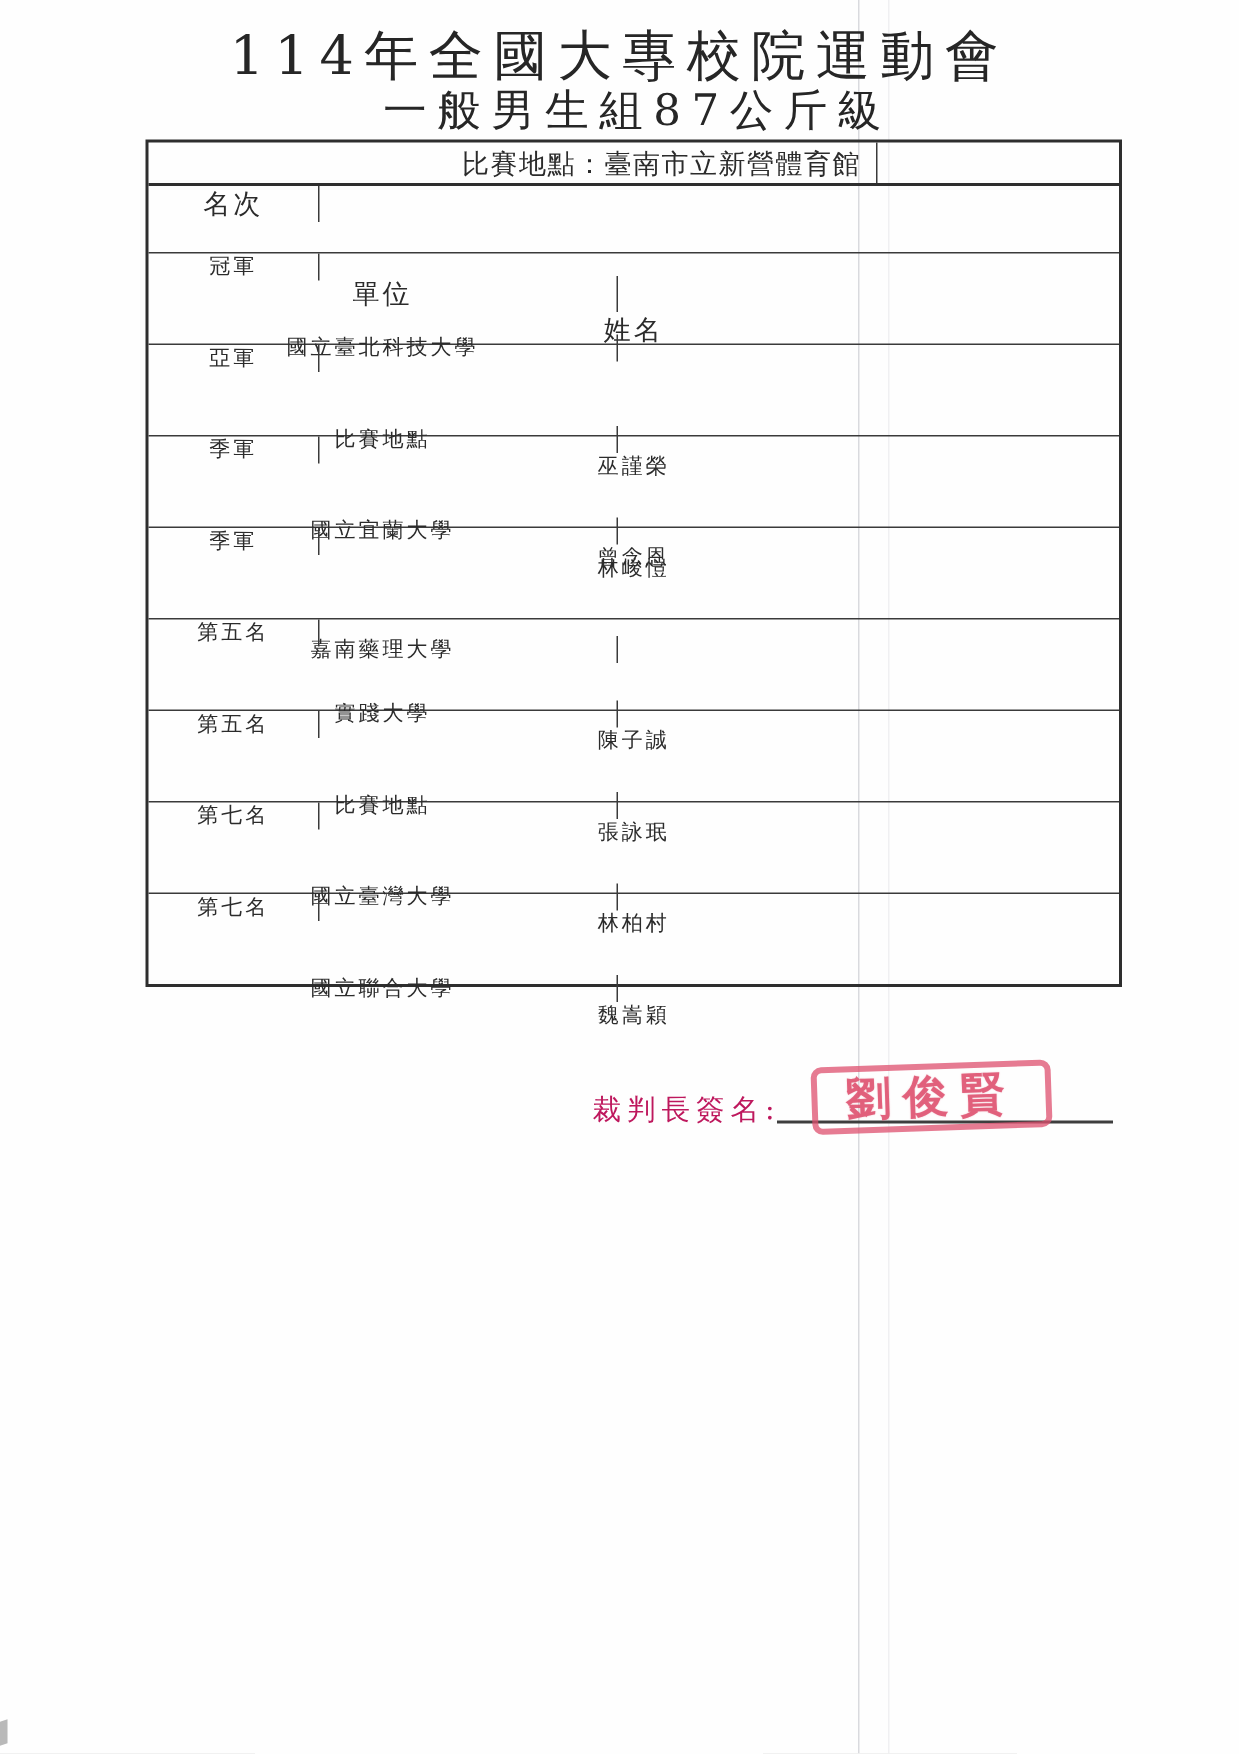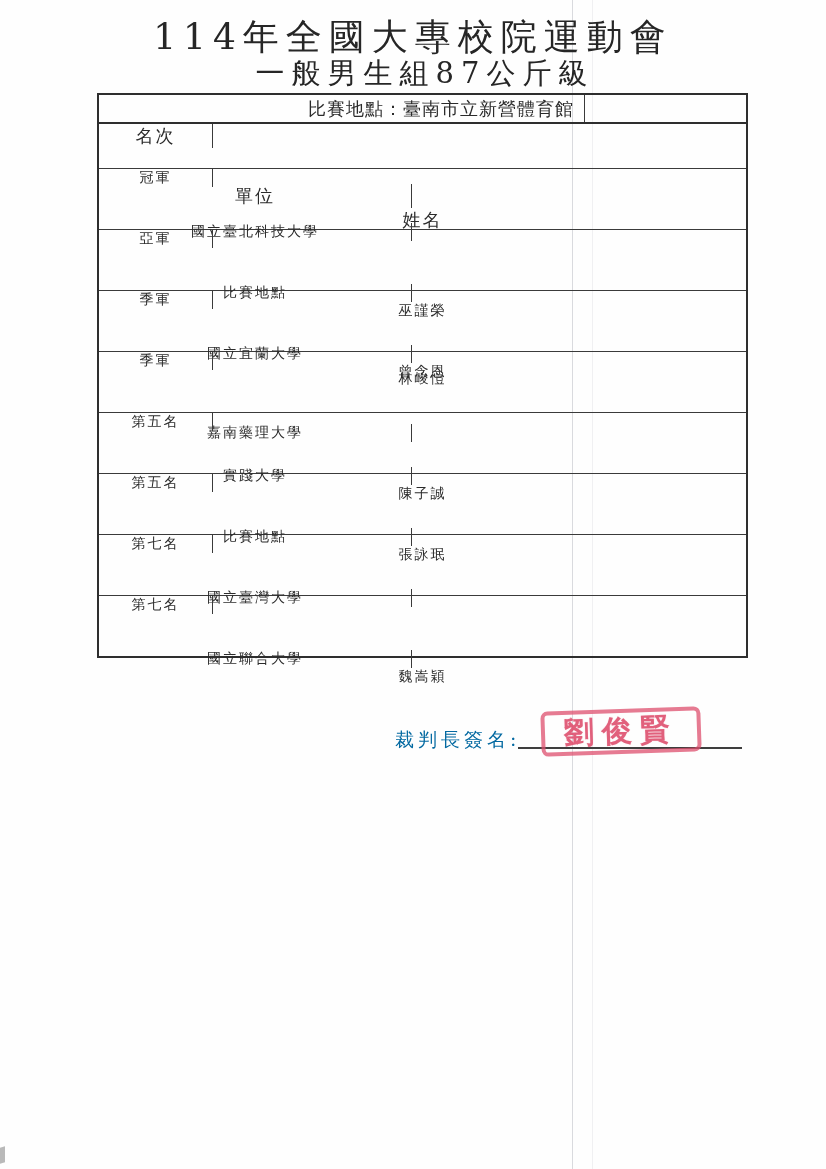--- a/index.html
+++ b/index.html
@@ -39,21 +39,21 @@
   .cell{
     box-sizing:border-box;
     display:flex;align-items:center;justify-content:center;
     letter-spacing:2px;
   }
   .c1,.c2{border-right:1.5px solid #3a3a3a;}
   .head-row{height:44px;border-bottom:1.5px solid #3a3a3a;font-size:18px;}
   .data-row{height:60px;border-bottom:1.5px solid #3a3a3a;font-size:14px;}
   .data-row:last-child{border-bottom:none;}
 
-  .sig-label{position:absolute;left:395px;top:727px;font-size:19px;letter-spacing:4px;color:#0369a1;}
+  .sig-label{position:absolute;left:395px;top:727px;font-size:19px;letter-spacing:4px;color:#be185d;}
   .sig-line{position:absolute;left:518px;top:747px;width:224px;height:2px;background:#3e3e3e;}
   .stamp{
     position:absolute;left:541px;top:709px;width:160px;height:45px;
     box-sizing:border-box;
     border:4px solid rgba(222,80,110,0.75);
     border-radius:7px;
     display:flex;align-items:center;justify-content:center;
     font-size:30px;font-weight:bold;letter-spacing:8px;
     color:rgba(214,64,96,0.85);
     transform:rotate(-2deg);
@@ -116,20 +116,21 @@
 
     <div class="grid-row data-row">
       <div class="cell c1">第五名</div>
       <div class="cell c2">比賽地點</div>
       <div class="cell c3">張詠珉</div>
     </div>
 
     <div class="grid-row data-row">
       <div class="cell c1">第七名</div>
       <div class="cell c2">國立臺灣大學</div>
+      <div class="cell c3">林柏村</div>
     </div>
 
     <div class="grid-row data-row">
       <div class="cell c1">第七名</div>
       <div class="cell c2">國立聯合大學</div>
       <div class="cell c3">魏嵩穎</div>
     </div>
   </div>
   </div>
 

